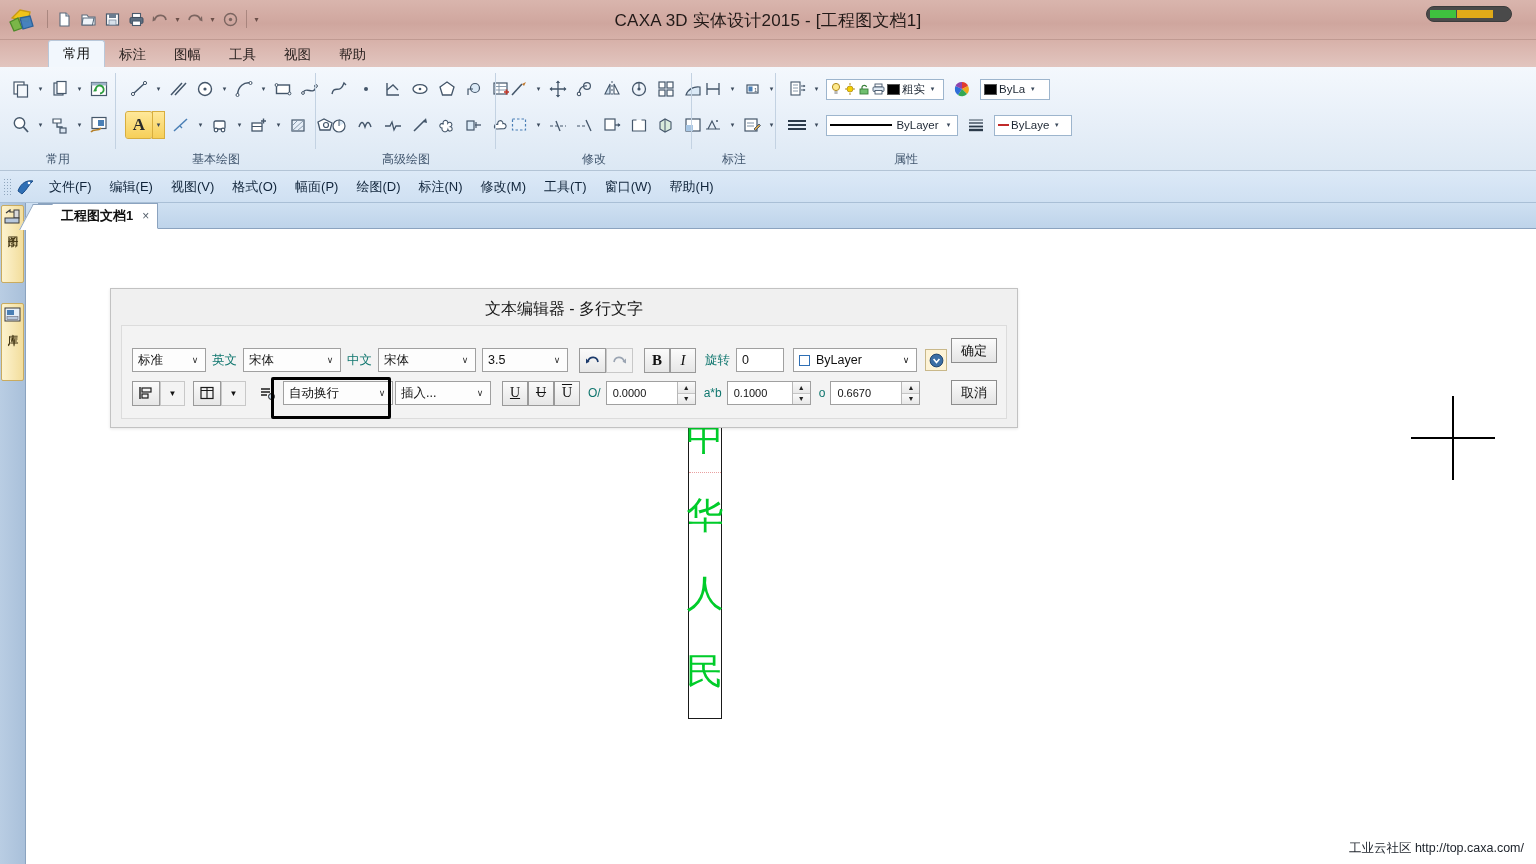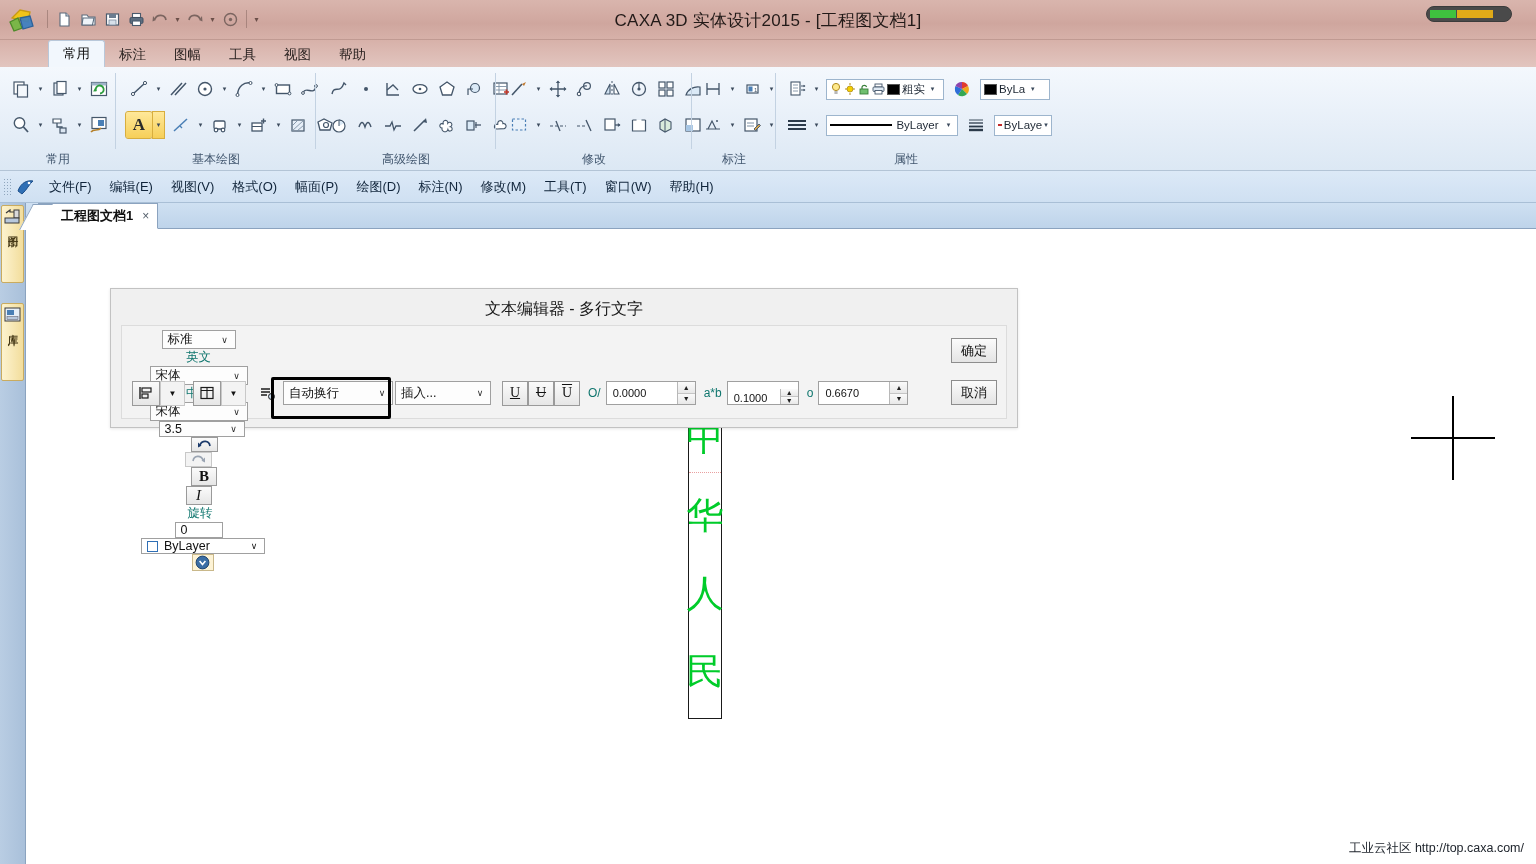--- a/index.html
+++ b/index.html
@@ -177,21 +177,21 @@
   .dlg-title {
     position:absolute; left:0; top:0; width:100%; height:40px;
     display:flex; align-items:center; justify-content:center;
     font-size:16px; color:#1b1b1b;
   }
   .dlg-body {
     position:absolute; left:10px; top:36px; right:10px; bottom:8px;
     background:#f3f3f3; border:1px solid #dcdcdc;
   }
   .drow { position:absolute; left:10px; height:26px; display:flex; align-items:center; }
-  .drow1 { top:4px;flex-direction:column; }
+  .drow1 { top:21px; }
   .drow2 { top:54px; }
 
   .sel {
     height:24px; border:1px solid #a0a0a0; background:#fdfdfd;
     display:flex; align-items:center; justify-content:space-between;
     padding:0 2px 0 5px; font-size:12.5px; color:#111;
   }
   .sel .arrow { width:16px; text-align:center; font-size:9px; color:#2b2b2b; }
   .lbl { font-size:12.5px; color:#0f766e; padding:0 6px; }
   .btn {
@@ -759,21 +759,21 @@
             <span class="cv">▾</span>
           </div>
           <div class="ico" style="margin-left:4px;">
             <svg width="20" height="20" viewBox="0 0 20 20">
                 <path d="M3 5h14" stroke="#2b3a4a" stroke-width=".9"></path>
                 <path d="M3 8h14" stroke="#2b3a4a" stroke-width="1.3"></path>
                 <path d="M3 11.5h14" stroke="#2b3a4a" stroke-width="1.8"></path>
                 <path d="M3 15h14" stroke="#2b3a4a" stroke-width="2.4"></path>
               </svg>
           </div>
-          <div class="chip" style="width:58px; margin-left:4px;">
+          <div class="chip" style="width:78px; margin-left:4px;">
             <span class="redline"></span>
             <span>ByLaye</span>
             <span class="cv">▾</span>
           </div>
         </div>
       </div>
       <div class="glabel">属性</div>
     </div>
   </div>
 
@@ -942,21 +942,21 @@
         <div class="btn" style="width:26px; font-family:'Liberation Serif',serif; font-size:14px; text-decoration:overline;">U</div>
         <span class="lbl" style="padding:0 5px 0 8px; font-size:12px;">O/</span>
         <div class="spin" style="width:90px;">
           <span class="sv">0.0000</span>
           <span class="sbtns">
             <i>▲</i>
             <i>▼</i>
           </span>
         </div>
         <span class="lbl" style="padding:0 5px 0 8px; font-size:12px;">a*b</span>
-        <div class="spin" style="width:72px;align-items:flex-end;">
+        <div class="spin" style="width:84px;">
           <span class="sv">0.1000</span>
           <span class="sbtns">
             <i>▲</i>
             <i>▼</i>
           </span>
         </div>
         <span class="lbl" style="padding:0 5px 0 8px; font-size:12px;">o</span>
         <div class="spin" style="width:90px;">
           <span class="sv">0.6670</span>
           <span class="sbtns">

